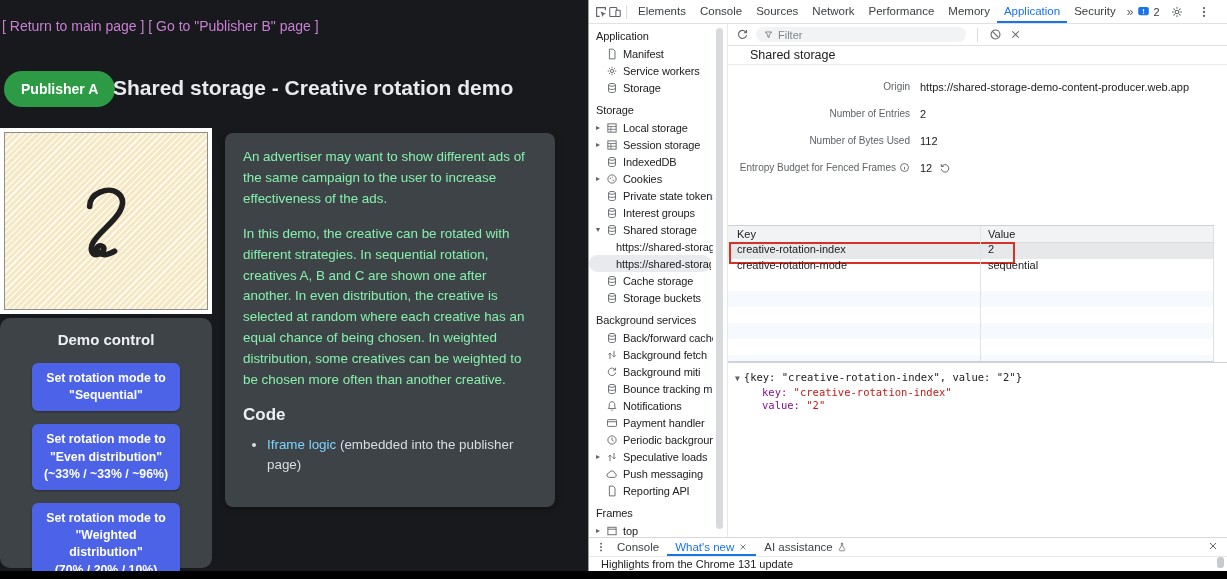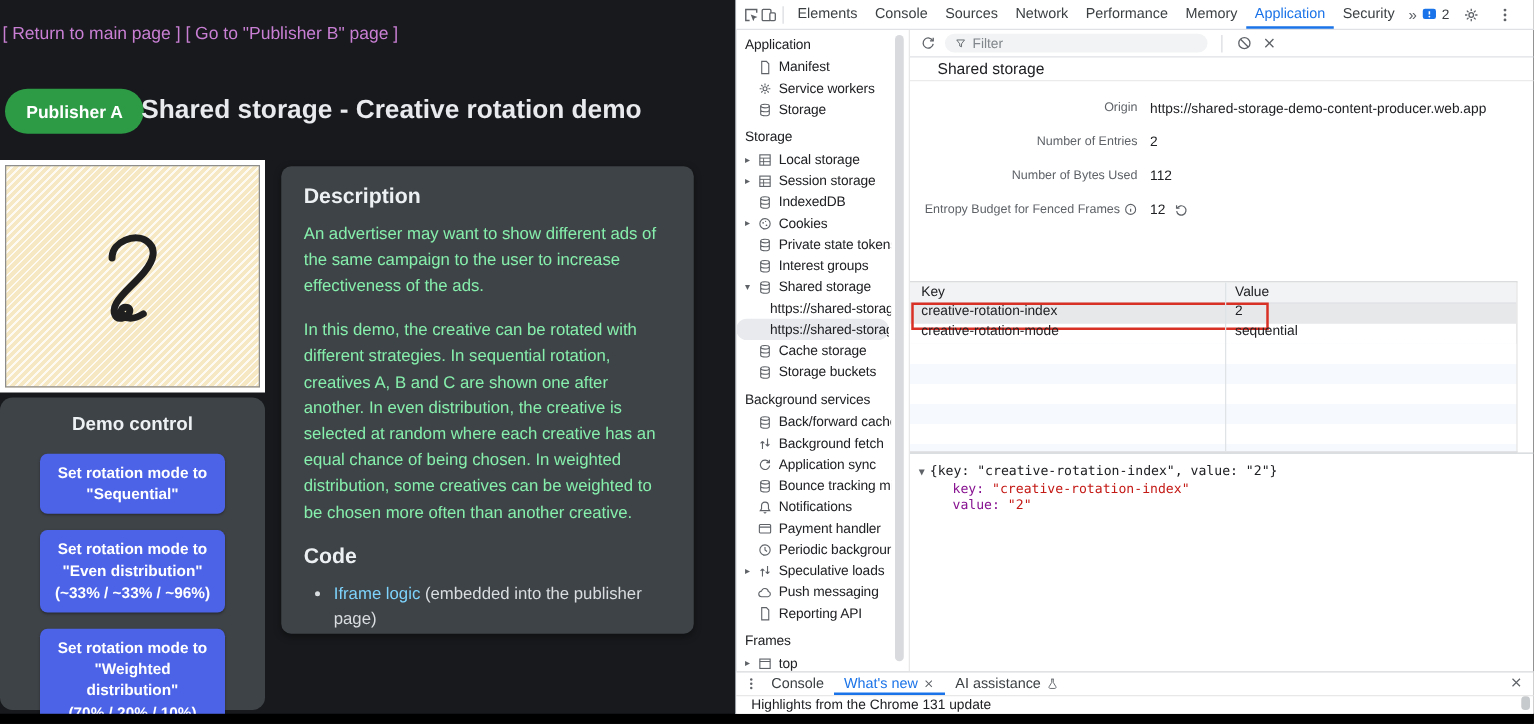--- a/index.html
+++ b/index.html
@@ -215,21 +215,20 @@
 
     <div class="creative-card">
       <div class="creative-art">
         <svg class="two-svg" viewBox="0 0 100 100">
           <path d="M31 33 C31 17 53 10 63 17 C73 24 70 35 61 46 C52 57 40 66 35 75 C31 82 33 90 40 89 C47 88 50 80 45 79 C40 78 37 83 42 87 C47 91 55 88 60 85" stroke="#1f1f1f" stroke-width="6.5" fill="none" stroke-linecap="round"></path>
         </svg>
       </div>
     </div>
 
     <div class="desc-panel">
-      <div class="panel-h">Description</div>
       <p>An advertiser may want to show different ads of the same campaign to the user to increase effectiveness of the ads.</p>
       <p>In this demo, the creative can be rotated with different strategies. In sequential rotation, creatives A, B and C are shown one after another. In even distribution, the creative is selected at random where each creative has an equal chance of being chosen. In weighted distribution, some creatives can be weighted to be chosen more often than another creative.</p>
       <div class="panel-h code-h">Code</div>
       <ul id="code-list">
           <li class="code-item"><span class="code-link">Iframe logic</span><span class="code-rest"> (embedded into the publisher page)</span></li>
         </ul>
     </div>
 
     <div class="demo-panel">
       <div class="demo-h">Demo control</div>
@@ -414,21 +413,21 @@
               <svg class="svgi t-icon">
                 <use href="#i-fetch"></use>
               </svg>
               <span class="t-label">Background fetch</span>
             </div>
             <div class="tree-row">
               <span class="arrow"></span>
               <svg class="svgi t-icon">
                 <use href="#i-sync"></use>
               </svg>
-              <span class="t-label">Application sync</span>
+              <span class="t-label">Background miti</span>
             </div>
             <div class="tree-row">
               <span class="arrow"></span>
               <svg class="svgi t-icon">
                 <use href="#i-database"></use>
               </svg>
               <span class="t-label">Bounce tracking miti…</span>
             </div>
             <div class="tree-row">
               <span class="arrow"></span>

